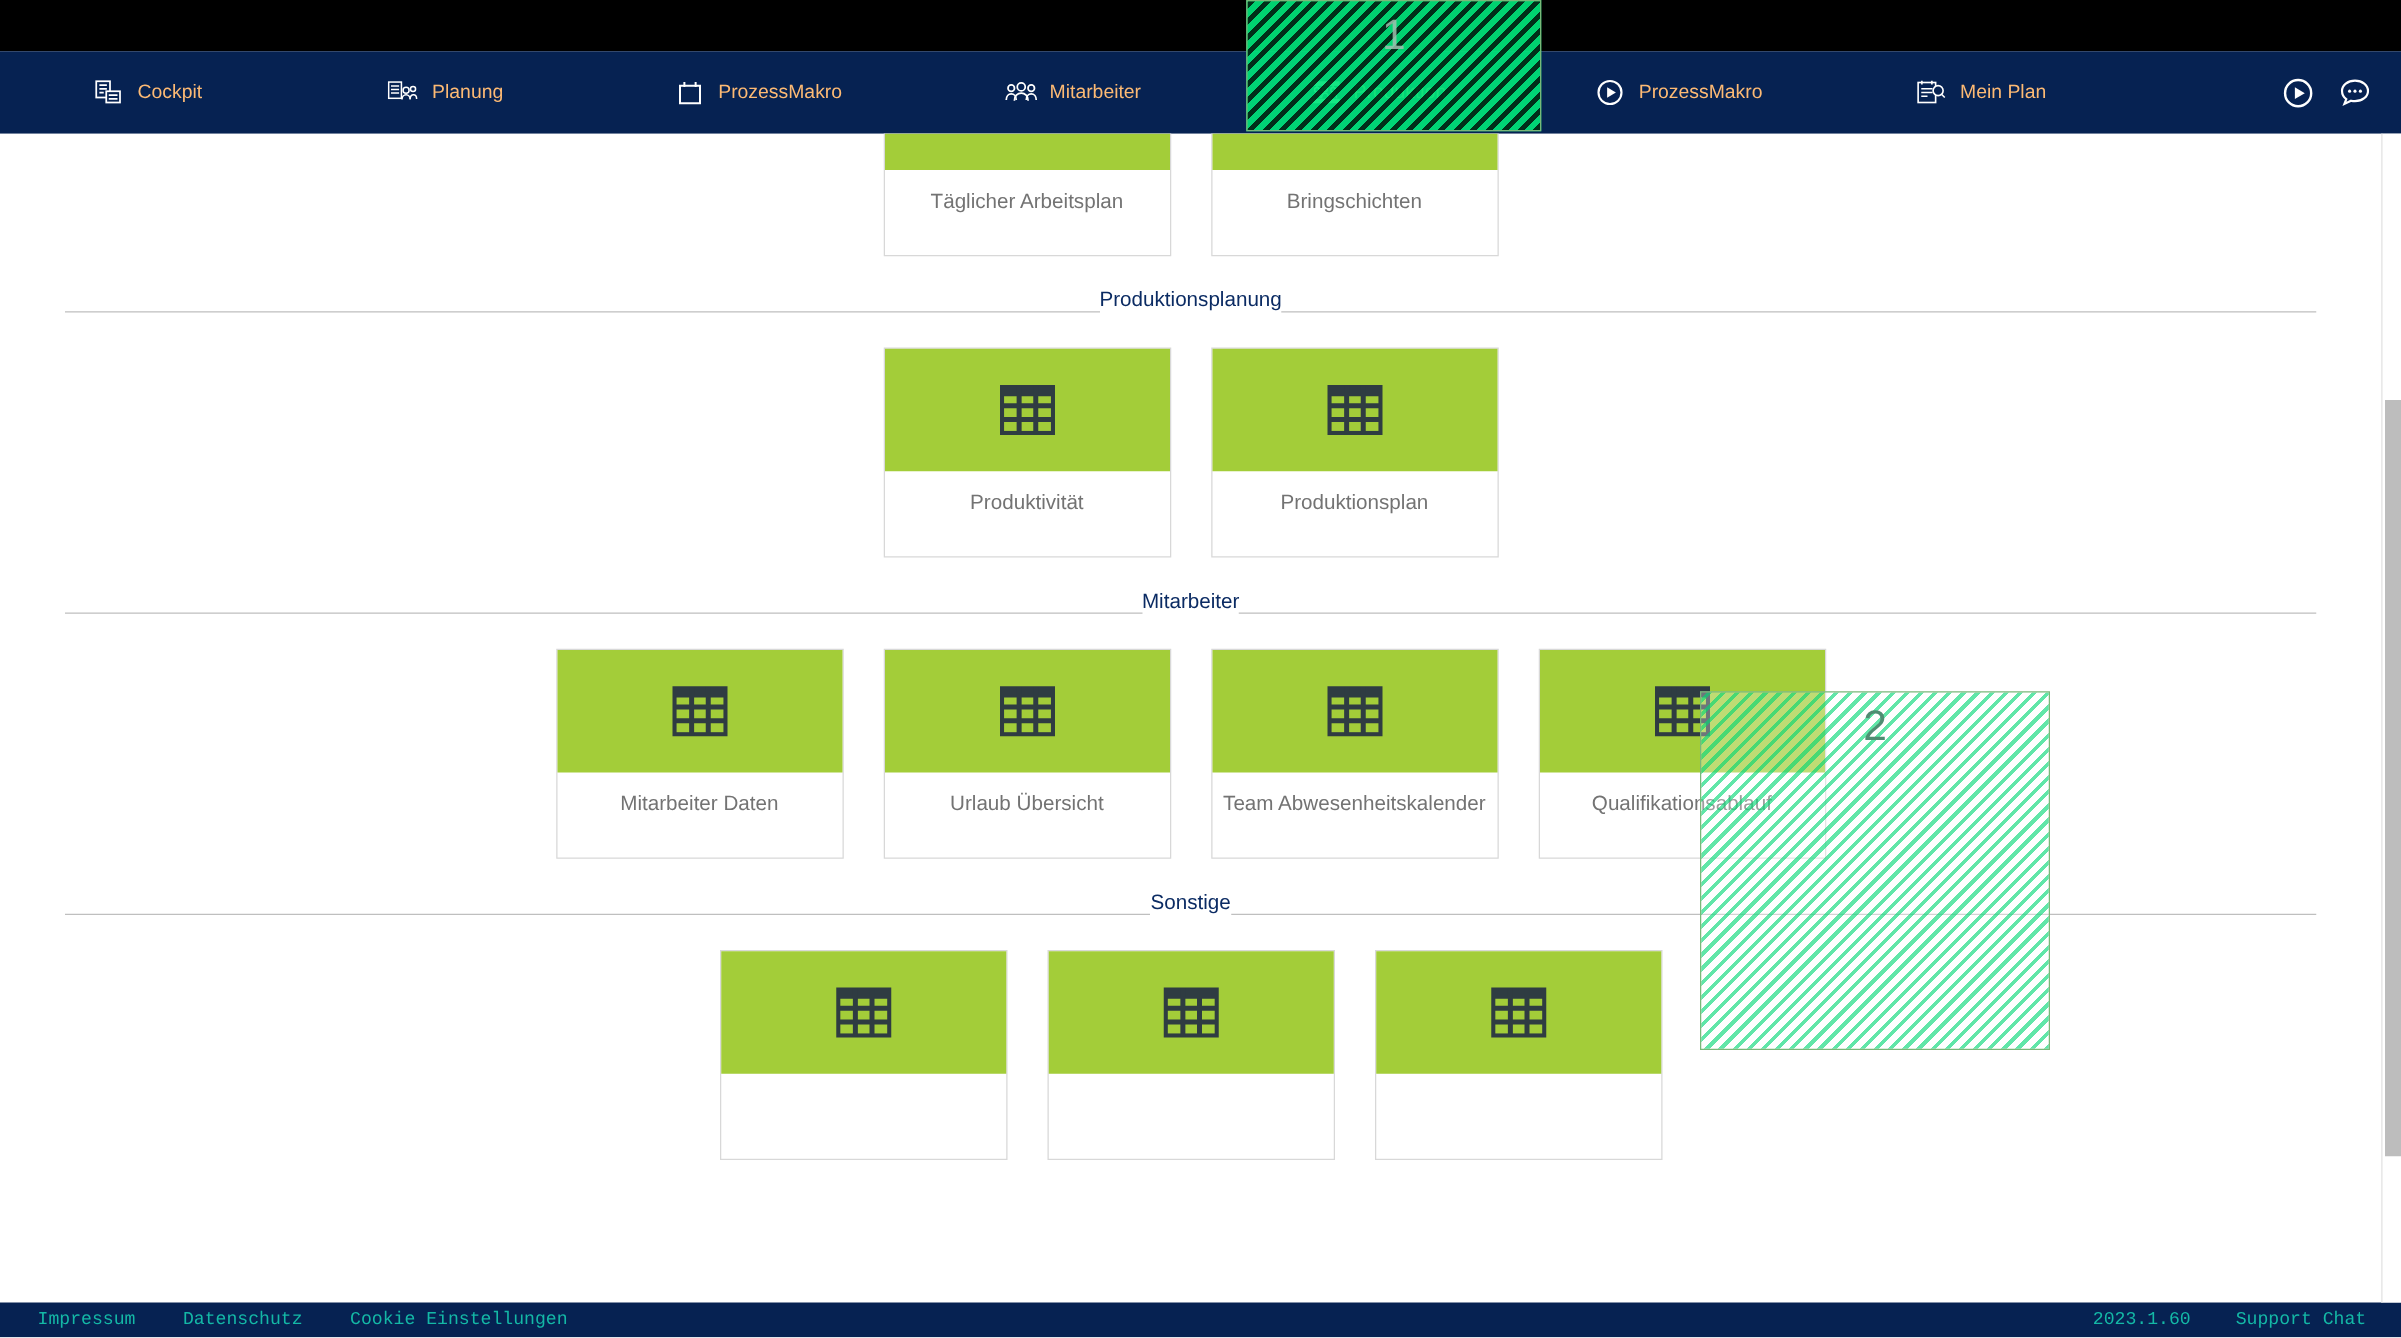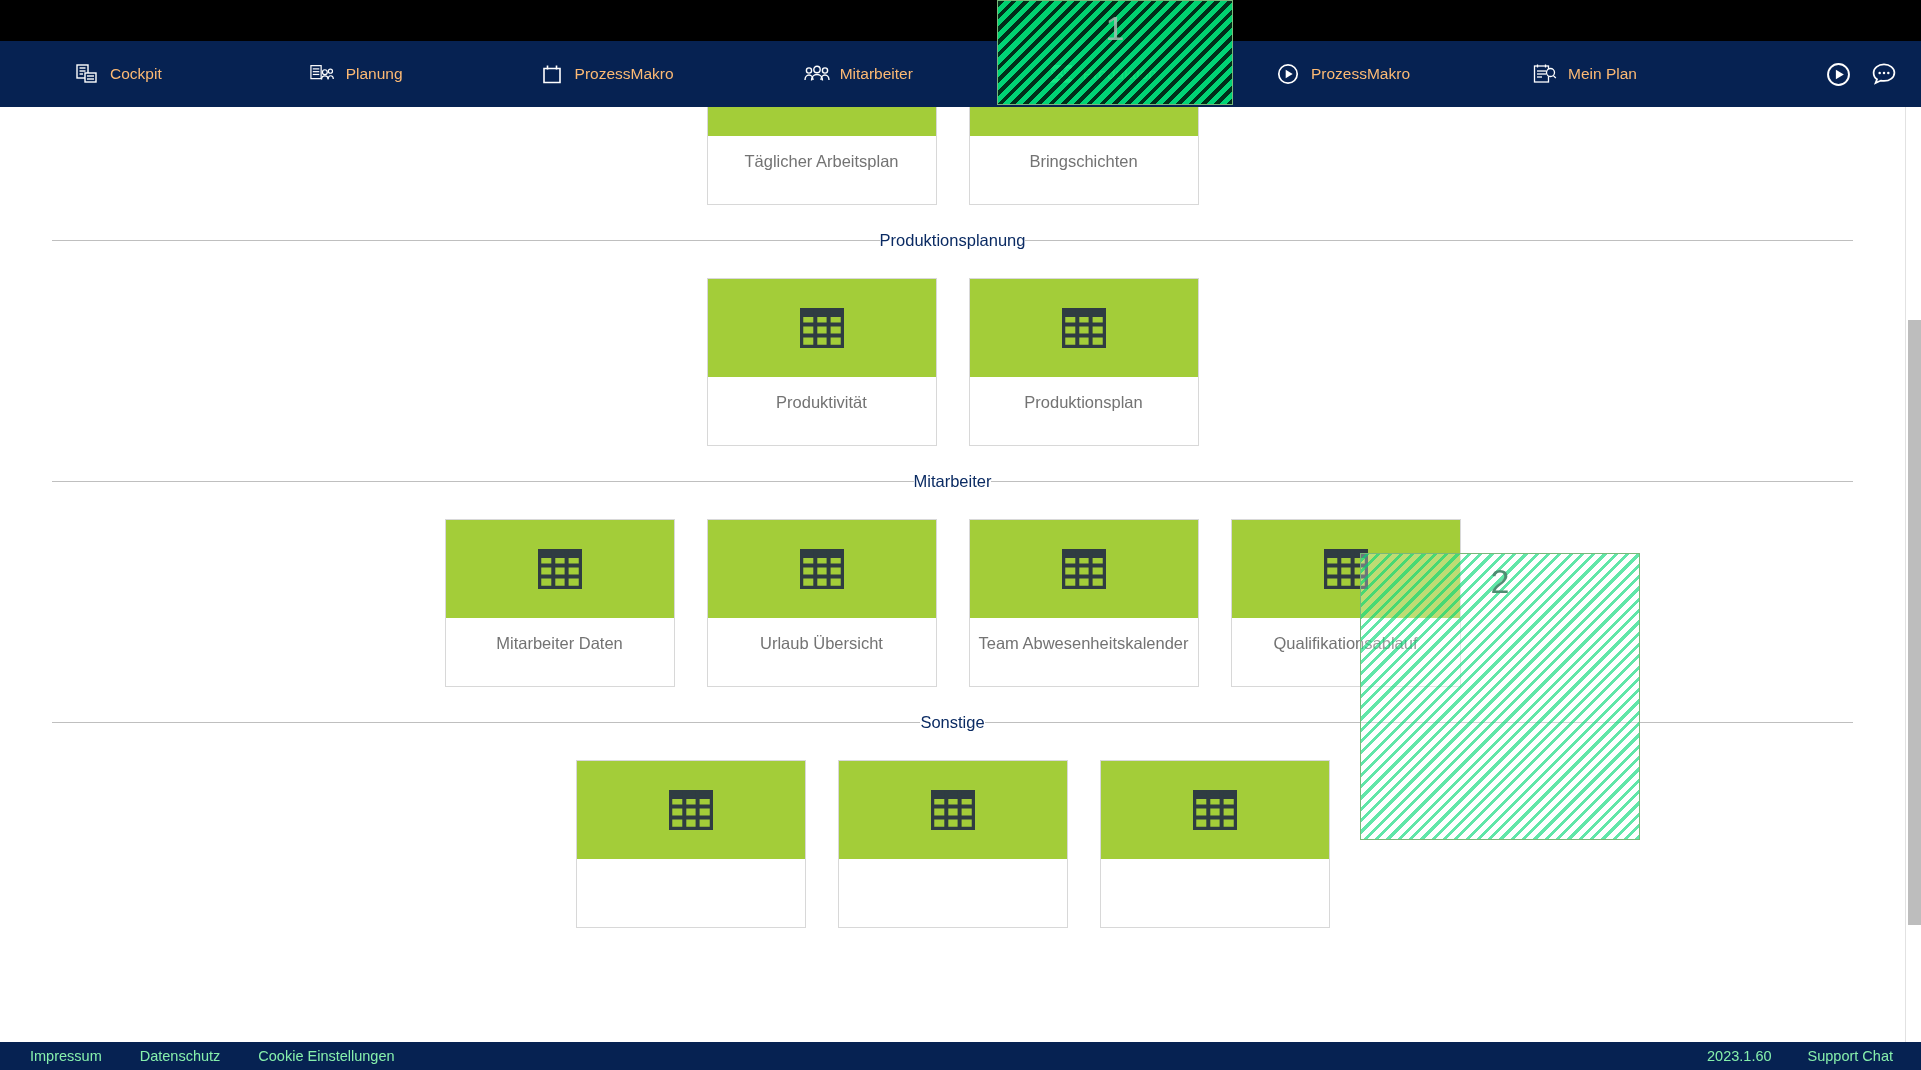--- a/index.html
+++ b/index.html
@@ -116,21 +116,21 @@
     top: -92px;          
     left: 0;
     width: 1905px;
     padding: 0 50px;
   }
 
   .section { width: 100%; }
 
   .section-head {
     display: flex;
-    align-items: center;
+    align-items: flex-end;
     margin: 0 0 6px 0;
     padding: 0 2px;
   }
   .section-head .rule {
     flex: 1 1 auto;
     height: 1px;
     background: #bfbfbf;
   }
   .section-head .stitle {
     color: #0b2b63;
@@ -248,22 +248,23 @@
 
   
   .footer {
     position: absolute;
     left: 0; bottom: 0;
     width: 1921px;
     height: 28px;
     background: #062252;
     display: flex;
     align-items: center;
-    color: #86efac;
+    color: #14b8a6;
     font-size: 14.5px;
+    font-family: Liberation Mono, monospace;
   }
   .footer-left {
     display: flex;
     align-items: center;
     gap: 38px;
     padding-left: 30px;
   }
   .footer-right {
     margin-left: auto;
     display: flex;

